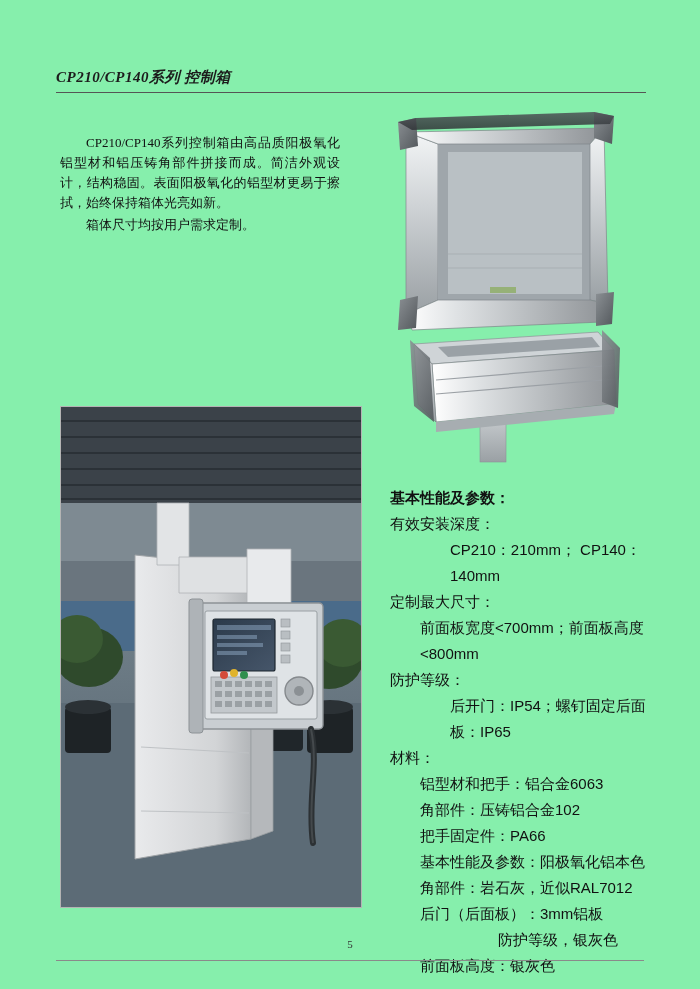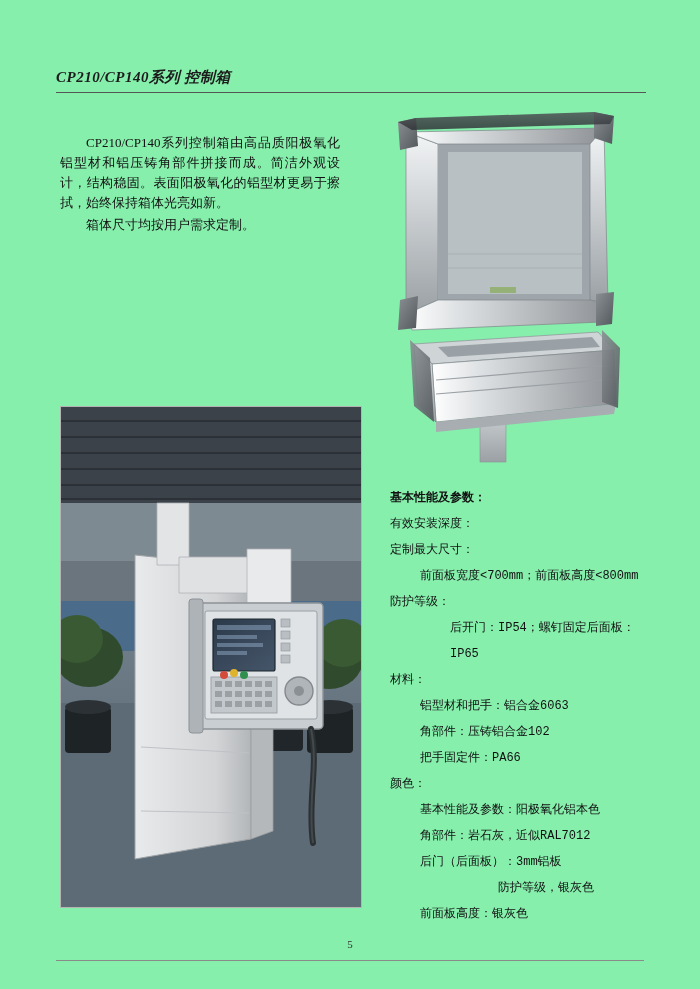--- a/index.html
+++ b/index.html
@@ -84,22 +84,22 @@
     overflow: hidden;
     background: #5d6a74;
   }
 
   
   .specs {
     position: absolute;
     left: 390px;
     top: 485px;
     width: 270px;
-    font-family: Liberation Mono, monospace;
-    font-size: 12px;
+    font-family: Liberation Sans, sans-serif;
+    font-size: 15px;
     line-height: 26px;
     color: #111;
   }
   .specs .heading {
     font-weight: bold;
   }
   .specs .lvl1 { padding-left: 0px; }
   .specs .lvl2 { padding-left: 30px; }
   .specs .lvl3 { padding-left: 60px; }
   .specs .lvl4 { padding-left: 108px; }
@@ -334,29 +334,29 @@
       <circle cx="238" cy="284" r="5" fill="#8b9094"></circle>
 
       <path d="M250,322 C258,360 246,394 252,436" stroke="#2c3134" stroke-width="6" fill="none" stroke-linecap="round"></path>
       <path d="M250,322 C258,360 246,394 252,436" stroke="#44494c" stroke-width="2" fill="none"></path>
     </svg>
   </div>
 
   <div class="specs">
     <div class="heading lvl1">基本性能及参数：</div>
     <div class="lvl1">有效安装深度：</div>
+    <div class="lvl3">CP210：210mm；  CP140：140mm</div>
     <div class="lvl1">定制最大尺寸：</div>
     <div class="lvl2">前面板宽度&lt;700mm；前面板高度&lt;800mm</div>
     <div class="lvl1">防护等级：</div>
     <div class="lvl3">后开门：IP54；螺钉固定后面板：IP65</div>
     <div class="lvl1">材料：</div>
     <div class="lvl2">铝型材和把手：铝合金6063</div>
     <div class="lvl2">角部件：压铸铝合金102</div>
     <div class="lvl2">把手固定件：PA66</div>
-    <div class="lvl1">颜色：</div>
     <div class="lvl2">基本性能及参数：阳极氧化铝本色</div>
     <div class="lvl2">角部件：岩石灰，近似RAL7012</div>
     <div class="lvl2">后门（后面板）：3mm铝板</div>
     <div class="lvl4">防护等级，银灰色</div>
     <div class="lvl2">前面板高度：银灰色</div>
   </div>
 
   <div class="footer">
     <div class="pageno">5</div>
     <div class="rule"></div>

